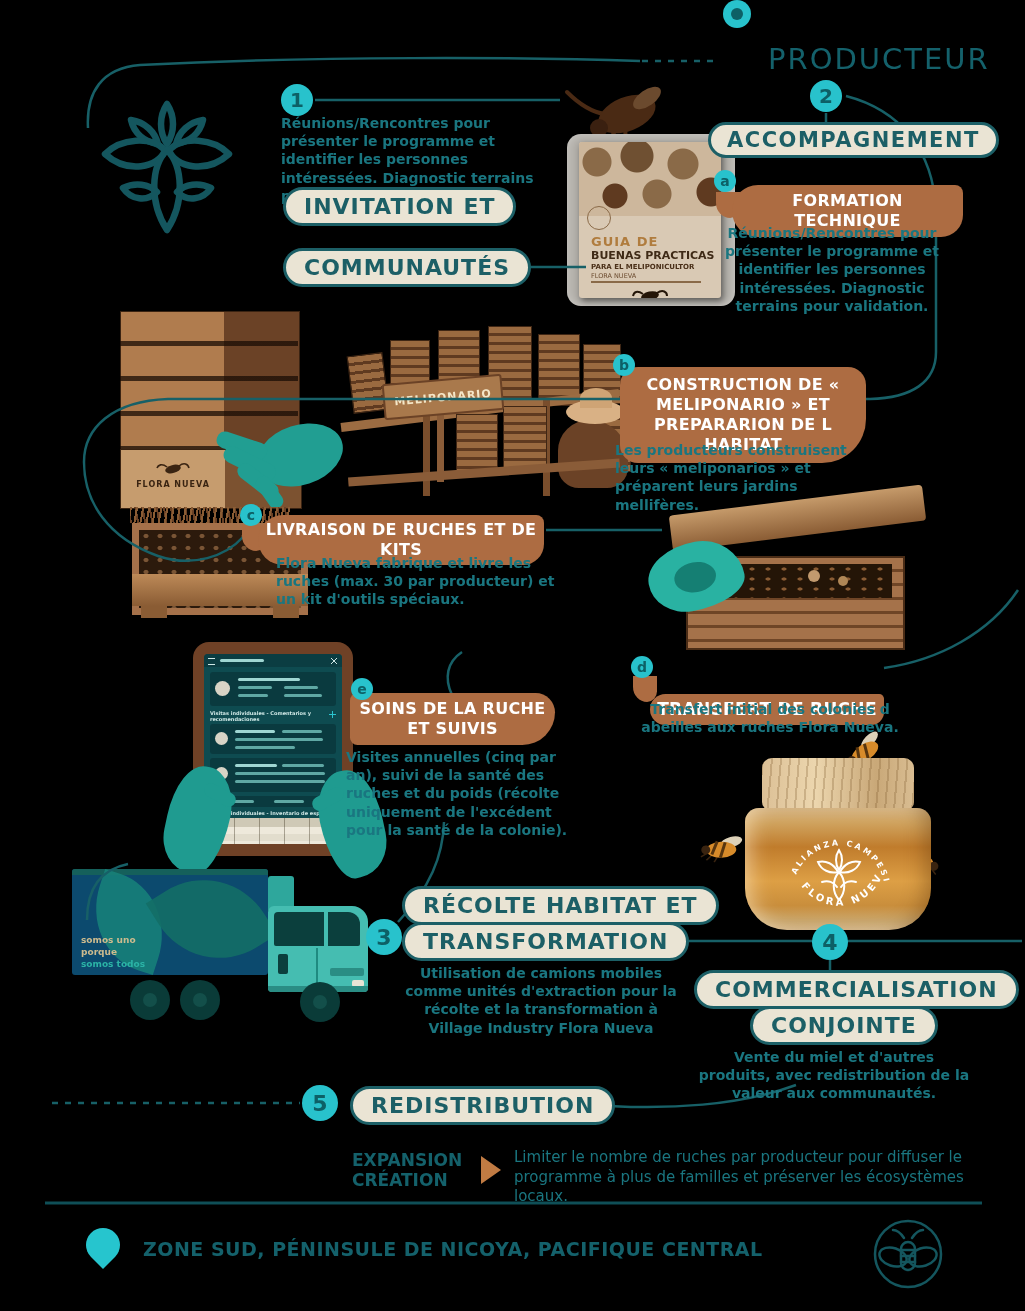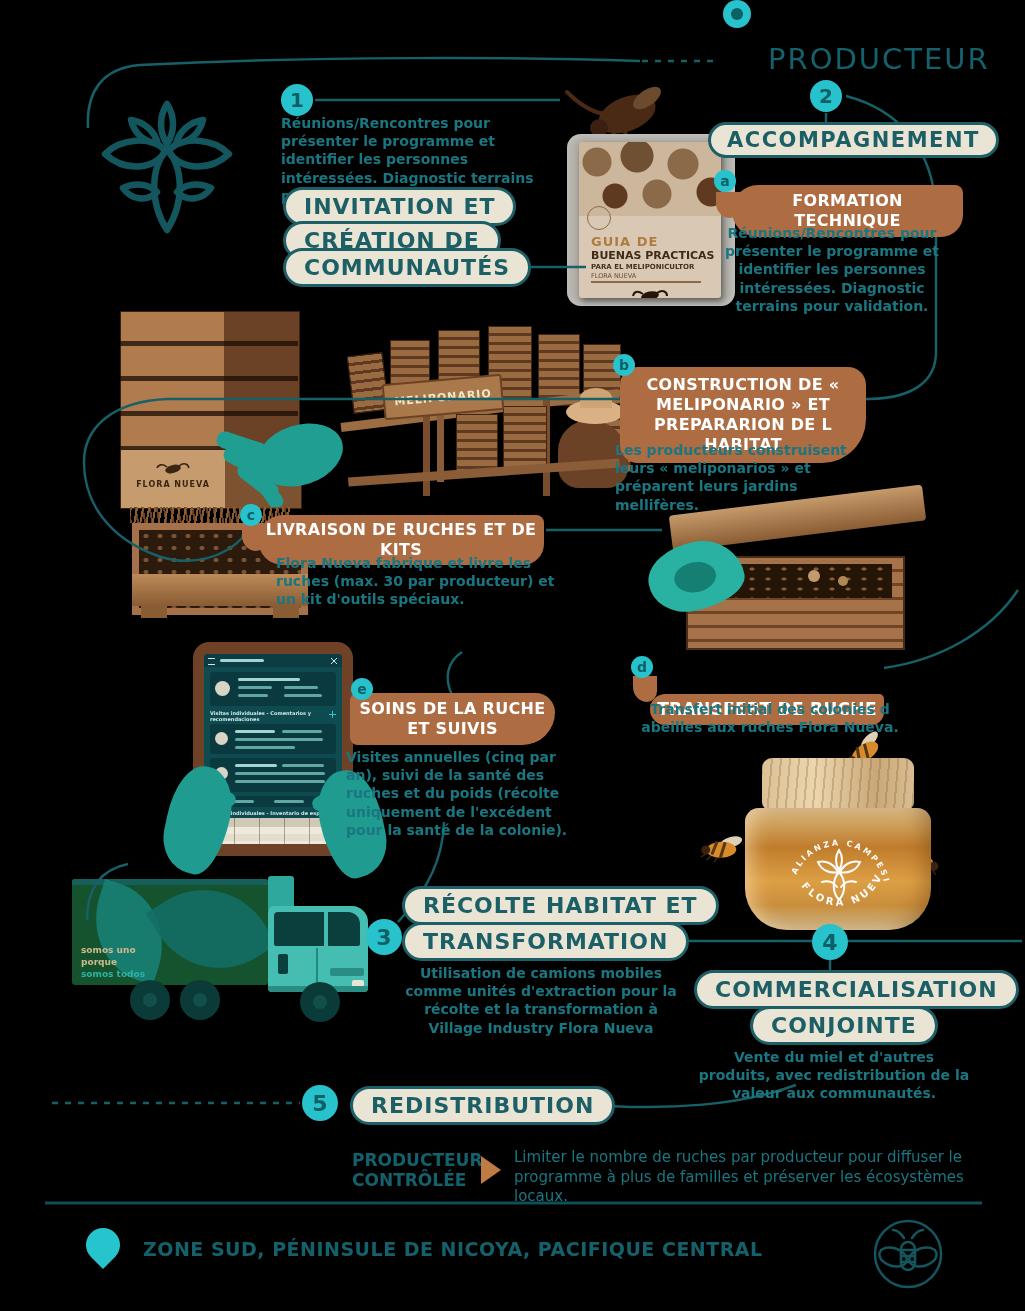--- a/index.html
+++ b/index.html
@@ -69,21 +69,20 @@
       <path d="M134 62 C118 46 88 44 74 58 C80 76 112 82 134 62 Z"></path>
       <path d="M28 96 C40 90 54 92 62 100 C52 110 36 108 28 96 Z"></path>
       <path d="M116 96 C104 90 90 92 82 100 C92 110 108 108 116 96 Z"></path>
       <path d="M72 58 C88 74 90 110 72 138 C54 110 56 74 72 58 Z"></path>
     </g>
   </svg>
 
   <div class="abs num mid" style="left:281px;top:84px;">1</div>
   <div class="abs body-txt" style="left:281px;top:114px;width:282px;">Réunions/Rencontres pour présenter le programme et identifier les personnes intéressées. Diagnostic terrains pour validation.</div>
   <div class="abs pill" style="left:283px;top:187px;">INVITATION ET</div>
-  <div class="abs pill" style="left:283px;top:221px;">CRÉATION DE</div>
   <div class="abs pill" style="left:283px;top:248px;">COMMUNAUTÉS</div>
 
   <div class="abs" style="left:555px;top:82px;width:195px;height:235px;z-index:2;">
     <svg class="abs" style="left:0;top:0;" width="120" height="95" viewBox="0 0 120 95">
       <g stroke="#4a2a14" stroke-width="4" fill="none" stroke-linecap="round">
         <path d="M60 40 C45 55 30 60 18 75"></path>
           <path d="M62 44 C55 62 45 70 40 85"></path>
         <path d="M70 45 C72 62 68 75 72 88"></path>
           <path d="M50 32 C35 30 22 20 12 10"></path>
       </g>
@@ -300,21 +299,21 @@
       </g>
     </svg>
   </div>
 
   <div class="abs num big" style="left:366px;top:919px;">3</div>
   <div class="abs pill" style="left:402px;top:886px;">RÉCOLTE HABITAT ET</div>
   <div class="abs pill" style="left:402px;top:922px;">TRANSFORMATION</div>
   <div class="abs body-txt center" style="left:396px;top:964px;width:290px;">Utilisation de camions mobiles comme unités d'extraction pour la récolte et la transformation à Village Industry Flora Nueva</div>
 
   <div class="abs" style="left:72px;top:860px;width:300px;height:165px;z-index:2;">
-    <div class="abs" style="left:0;top:19px;width:196px;height:106px;background:#14532d;border-radius:3px;overflow:hidden;">
+    <div class="abs" style="left:0;top:9px;width:196px;height:106px;background:#0c4a6e;border-radius:3px;overflow:hidden;">
       <div class="abs" style="left:0;top:0;width:196px;height:6px;background:#15605b;"></div>
       <div class="abs" style="left:18px;top:10px;width:78px;height:86px;background:#17837a;border-radius:0 80% 0 80%;transform:rotate(18deg);opacity:.85;"></div>
       <div class="abs" style="left:92px;top:2px;width:95px;height:96px;background:#136e66;border-radius:0 75% 0 75%;transform:rotate(-32deg);opacity:.9;"></div>
       <div class="abs" style="left:9px;top:66px;font-size:9px;font-weight:bold;color:#cdbb8e;">somos uno</div>
       <div class="abs" style="left:9px;top:78px;font-size:9px;font-weight:bold;color:#cdbb8e;">porque</div>
       <div class="abs" style="left:9px;top:90px;font-size:9px;font-weight:bold;color:#2bb3a6;">somos todos</div>
     </div>
     <div class="abs" style="left:196px;top:16px;width:26px;height:36px;background:#2ea79c;border-radius:3px;"></div>
     <div class="abs" style="left:196px;top:46px;width:100px;height:86px;background:#45bdb1;border-radius:6px 16px 4px 4px;overflow:hidden;">
       <div class="abs" style="left:6px;top:6px;width:86px;height:34px;background:#0b3f3d;border-radius:4px 12px 2px 2px;"></div>
@@ -337,21 +336,21 @@
   </div>
 
   <div class="abs num big" style="left:812px;top:924px;">4</div>
   <div class="abs pill" style="left:694px;top:970px;">COMMERCIALISATION</div>
   <div class="abs pill" style="left:750px;top:1006px;">CONJOINTE</div>
   <div class="abs body-txt center" style="left:696px;top:1048px;width:276px;">Vente du miel et d'autres produits, avec redistribution de la valeur aux communautés.</div>
 
   <div class="abs num big" style="left:302px;top:1085px;">5</div>
   <div class="abs pill" style="left:350px;top:1086px;">REDISTRIBUTION</div>
 
-  <div class="abs" style="left:352px;top:1150px;width:140px;font-size:17px;font-weight:bold;color:#14616b;line-height:1.2;z-index:4;">PRODUCTEUR CONTRÔLÉE</div>
+  <div class="abs" style="left:352px;top:1150px;width:140px;font-size:17px;font-weight:bold;color:#14616b;line-height:1.2;z-index:4;">EXPANSION CRÉATION</div>
   <div class="abs" style="left:481px;top:1156px;width:0;height:0;border-top:14px solid transparent;border-bottom:14px solid transparent;border-left:20px solid #c07b43;z-index:4;"></div>
   <div class="abs body-txt" style="left:514px;top:1148px;width:462px;font-weight:normal;font-size:15px;">Limiter le nombre de ruches par producteur pour diffuser le programme à plus de familles et préserver les écosystèmes locaux.</div>
 
   <div class="abs" style="left:86px;top:1228px;width:34px;height:34px;background:#26c5ce;border-radius:50% 50% 50% 0;transform:rotate(-45deg);z-index:4;"></div>
   <div class="abs" style="left:143px;top:1238px;font-size:19px;font-weight:bold;letter-spacing:.5px;color:#14616b;z-index:4;">ZONE SUD, PÉNINSULE DE NICOYA, PACIFIQUE CENTRAL</div>
   <svg class="abs" style="left:866px;top:1212px;z-index:4;" width="84" height="84" viewBox="0 0 84 84">
     <g fill="none" stroke="#14565e" stroke-width="2.5" stroke-linecap="round">
       <circle cx="42" cy="42" r="33"></circle>
       <path d="M38 26 C34 20 30 18 27 18 M46 26 C50 20 54 18 57 18"></path>
       <ellipse cx="27" cy="45" rx="14" ry="9" transform="rotate(18 27 45)"></ellipse>

